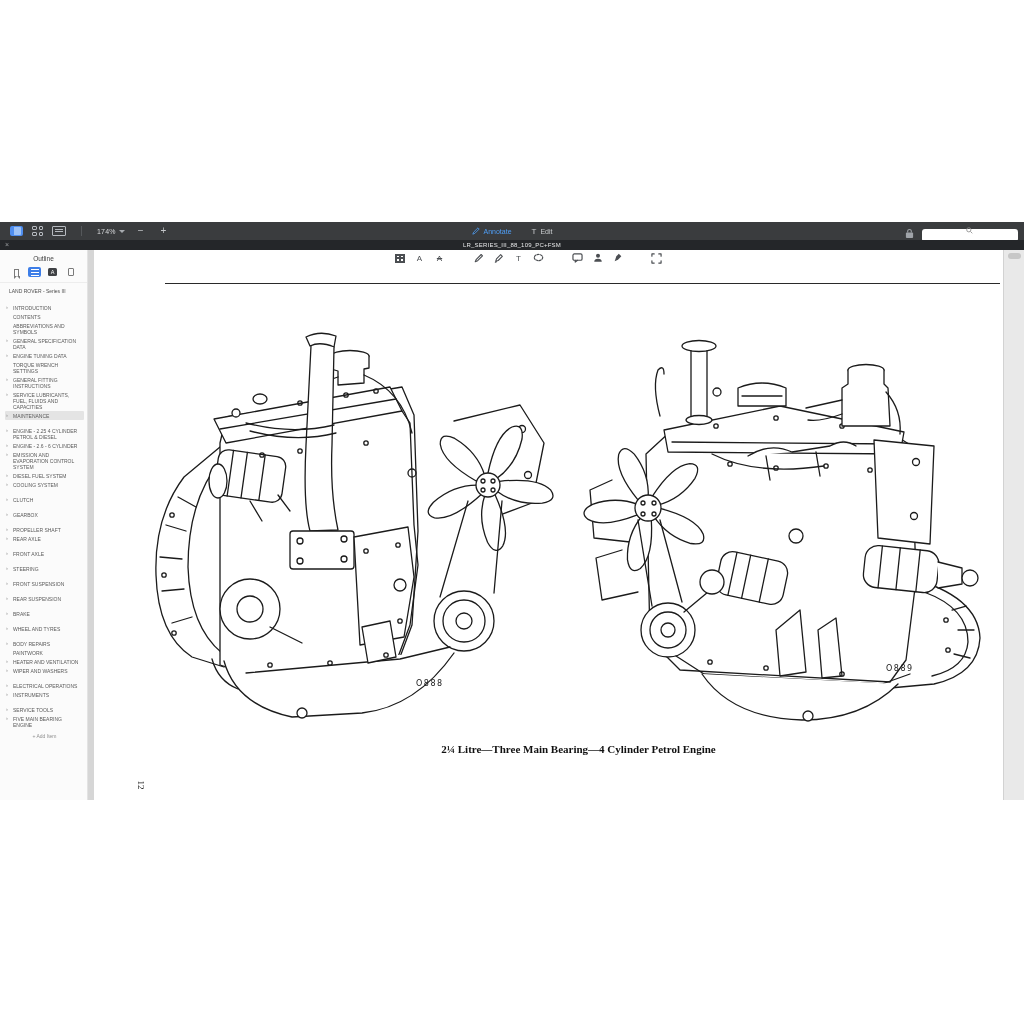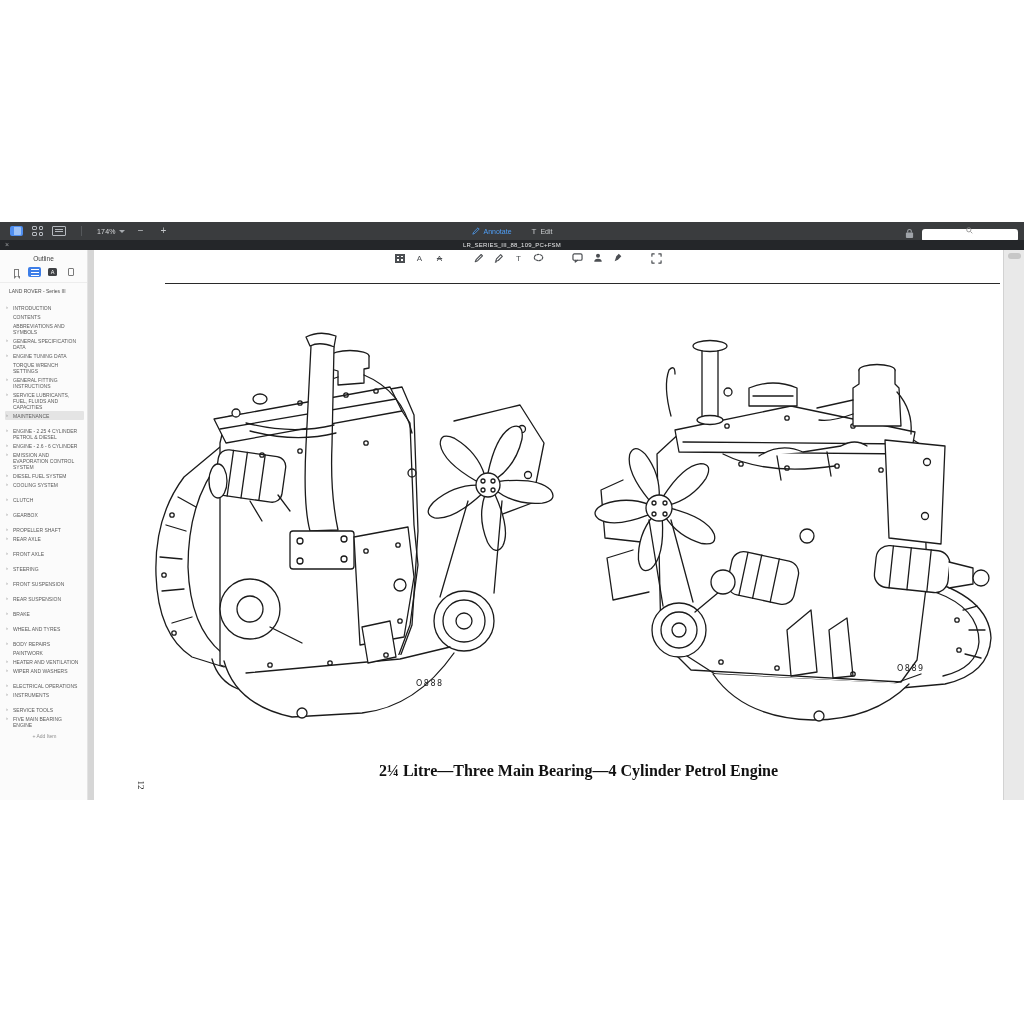--- a/index.html
+++ b/index.html
@@ -67,21 +67,21 @@
   .anno-group { display:flex; align-items:center; gap:9px; }
   .anno-gap { width:10px; }
   .aicon { display:flex; align-items:center; justify-content:center; width:11px; height:12px; cursor:pointer; font-size:8px; }
   .aicon.strike { text-decoration:line-through; }
   .tgrid { width:10px; height:9px; border:1px solid #4b4e52; display:grid; grid-template-columns:1fr 1fr; }
   .tgrid span { border:0.5px solid #4b4e52; }
 
   .rule { position:absolute; left:71px; top:33px; width:835px; height:1px; background:#2a2a2a; }
   .fig { position:absolute; }
   .figlabel { position:absolute; font-size:8px; letter-spacing:1.5px; color:#1a1a1a; font-family:"DejaVu Sans",sans-serif; }
-  .caption { position:absolute; left:60px; right:21px; top:493px; text-align:center; font-family:"Liberation Serif",serif; font-weight:bold; font-size:16px; color:#111;margin-top:19px; }
+  .caption { position:absolute; left:60px; right:21px; top:493px; text-align:center; font-family:"Liberation Serif",serif; font-weight:bold; font-size:11px; color:#111; }
   .pagenum { position:absolute; left:42px; top:530px; font-family:"Liberation Serif",serif; font-size:9px; color:#222; transform:rotate(90deg); }
 
   svg.line { stroke:#1b1b1b; fill:none; stroke-width:1.3; stroke-linejoin:round; stroke-linecap:round; }
 </style>
 </head>
 <body>
 
 <div class="app">
 
   <div class="toolbar">
@@ -366,21 +366,21 @@
             <circle cx="216" cy="118" r="2.2"></circle>
           <circle cx="120" cy="340" r="2.2"></circle>
             <circle cx="180" cy="338" r="2.2"></circle>
             <circle cx="236" cy="330" r="2.2"></circle>
           <circle cx="262" cy="148" r="4"></circle>
             <circle cx="250" cy="260" r="6"></circle>
         </svg>
         <span class="figlabel" style="left:266px; top:354px;">O888</span>
       </div>
 
-      <div class="fig" style="left:497px; top:80px;">
+      <div class="fig" style="left:486px; top:80px;">
         <svg width="420" height="400" viewBox="0 0 420 400" class="line">
 
           <path d="M330 248 Q398 266 400 308 Q398 344 354 354 L310 358" fill="#fff"></path>
           <path d="M344 262 Q388 278 388 312 Q386 338 352 346"></path>
           <path d="M372 280 L386 276 M378 300 L394 300 M374 324 L390 328"></path>
           <circle cx="366" cy="290" r="2.2"></circle>
             <circle cx="368" cy="320" r="2.2"></circle>
 
           <path d="M66 124 L92 100 L300 96 L332 116 L336 250 L326 330 L310 352 L100 340 L70 310 Z" fill="#fff"></path>
 

